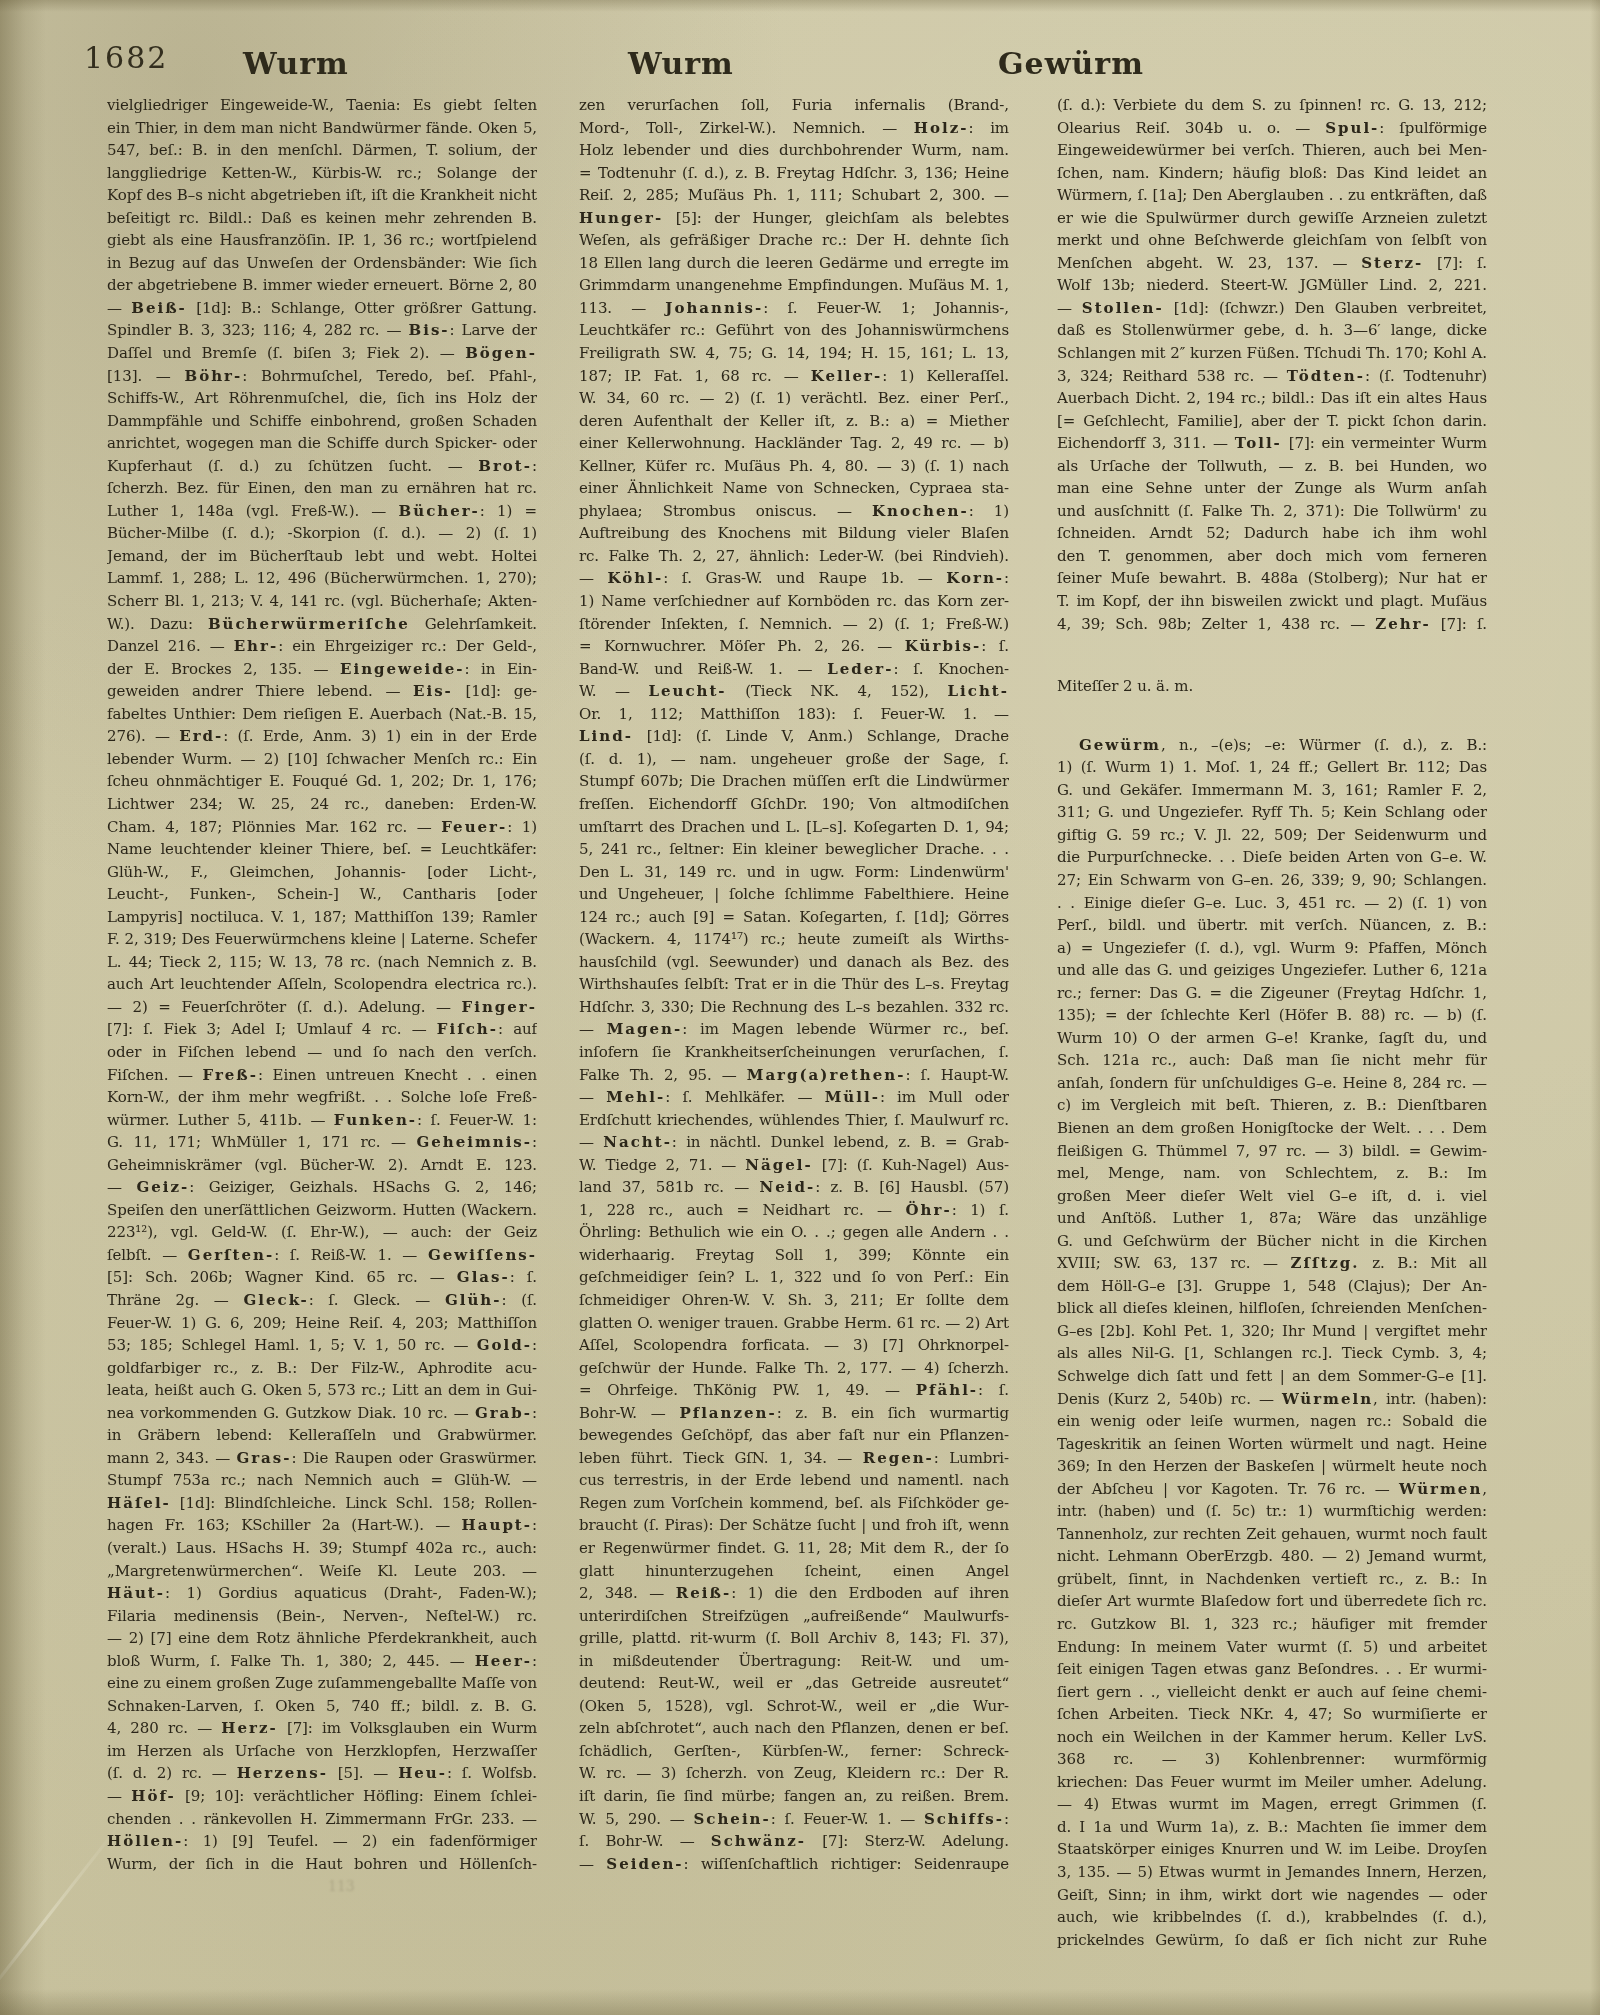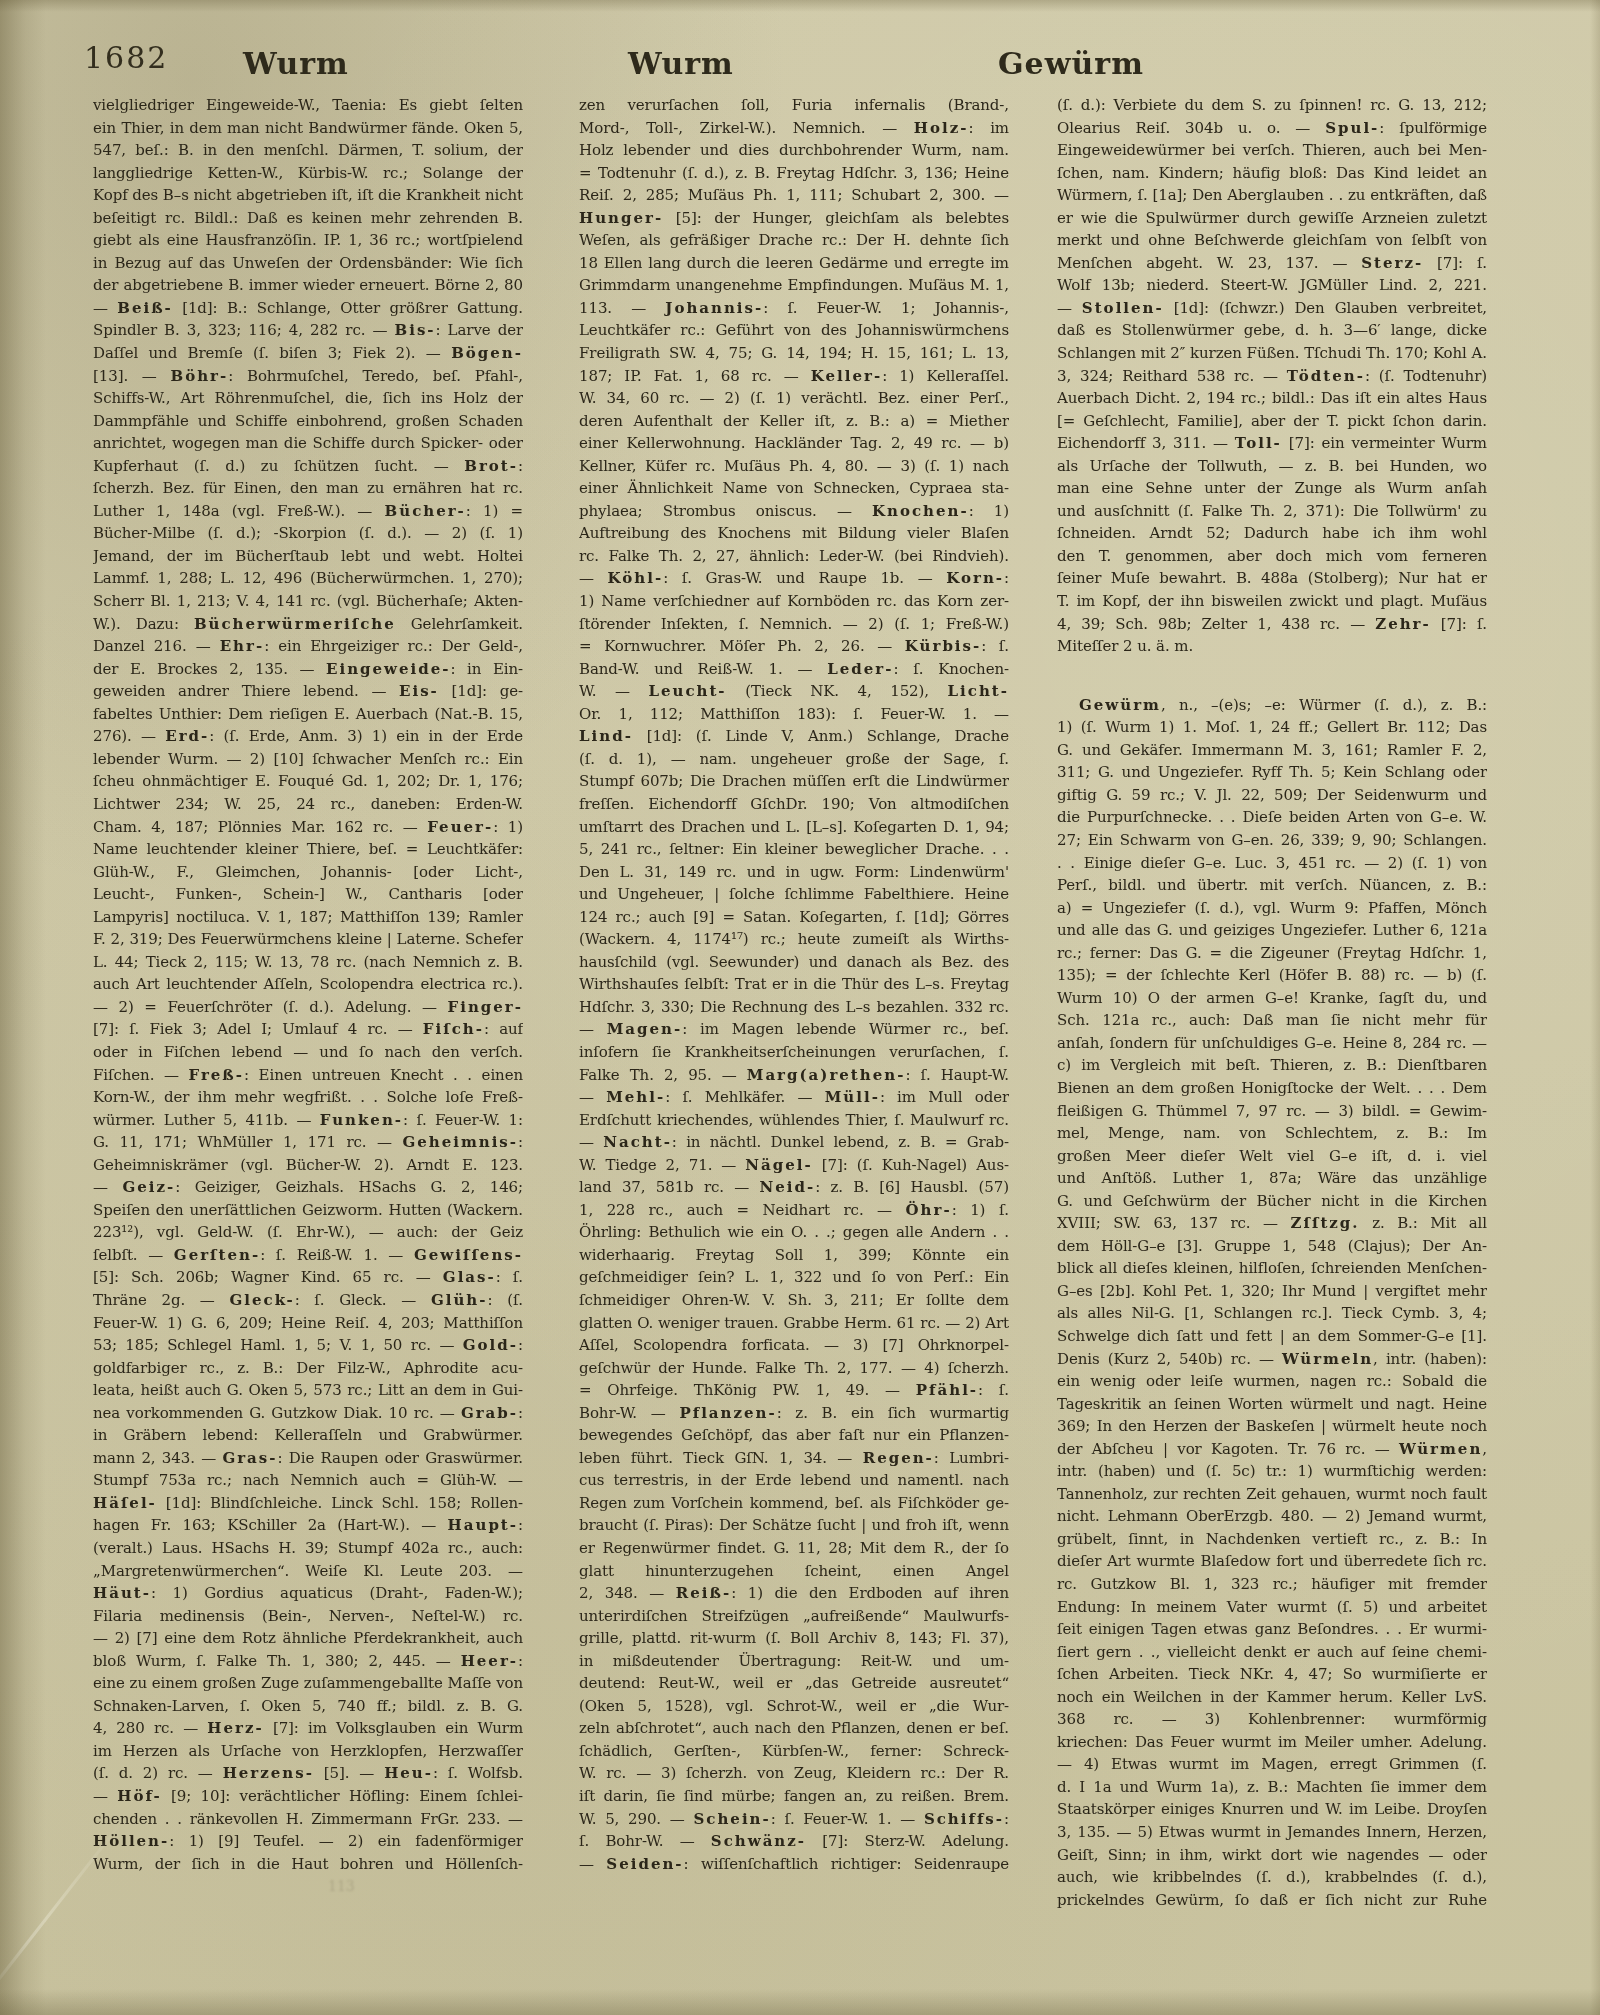--- a/index.html
+++ b/index.html
@@ -23,29 +23,29 @@
     background:linear-gradient(to left, rgba(90,80,45,0.18), transparent);pointer-events:none;}
   .crease{position:absolute;left:28px;top:1790px;width:3px;height:300px;
     background:linear-gradient(to bottom, transparent, rgba(255,255,245,0.35), transparent);
     transform:rotate(38deg);pointer-events:none;}
   #page-number{position:absolute;left:84px;top:40px;font-size:30px;letter-spacing:2px;color:#332e1e;}
   .running-head{position:absolute;top:46px;font-size:30px;font-weight:bold;letter-spacing:1px;color:#2e2a1b;}
   #head-1{left:243px;}
   #head-2{left:628px;}
   #head-3{left:998px;}
   .column{position:absolute;top:94px;width:430px;}
-  #col-1{left:93px;}
+  #col-1{left:107px;}
   #col-2{left:579px;}
   #col-3{left:1057px;}
   .line{
     height:22.56px;overflow:hidden;
     font-size:15px;line-height:22.56px;letter-spacing:-0.1px;
     text-align:justify;text-align-last:justify;
   }
-  .line.end{text-align-last:left;}
+  .line.end{text-align-last:left;margin-top:40px;}
   .line.indent{text-indent:22px;margin-top:36px;}
   .hw{font-weight:bold;letter-spacing:2px;}
   .ghost{position:absolute;color:#7d765c;opacity:0.35;filter:blur(1.2px);font-size:14px;pointer-events:none;}
   #ghost-1{left:328px;top:1878px;}
   #ghost-2{left:1160px;top:1886px;opacity:0.18;filter:blur(2px);font-size:13px;letter-spacing:3px;}
 </style>
 </head>
 <body>
 
 <div class="page">

